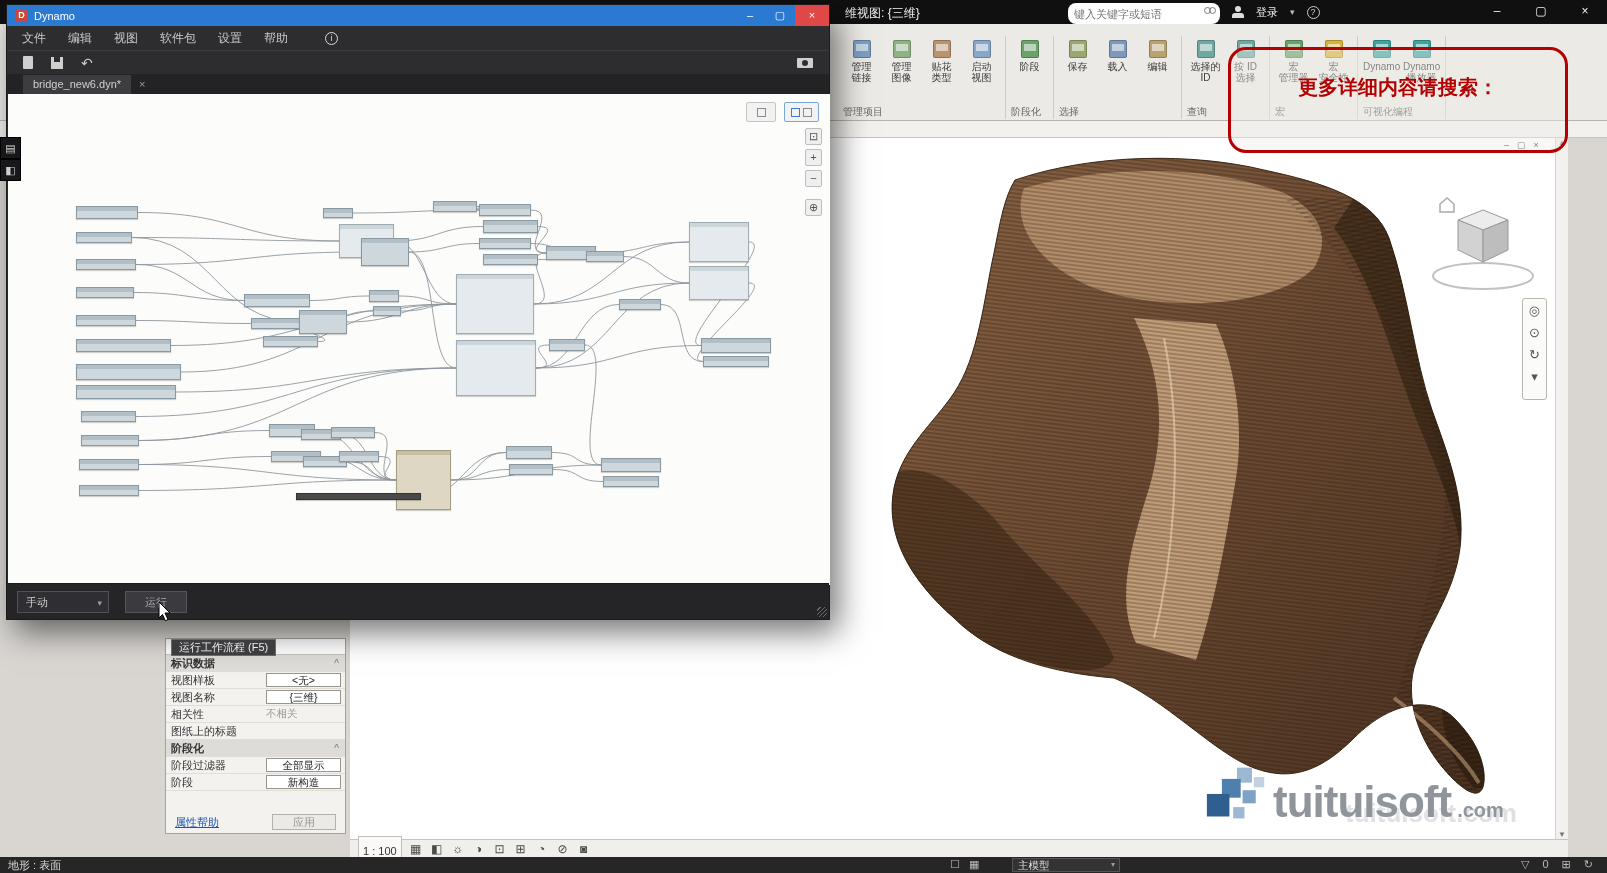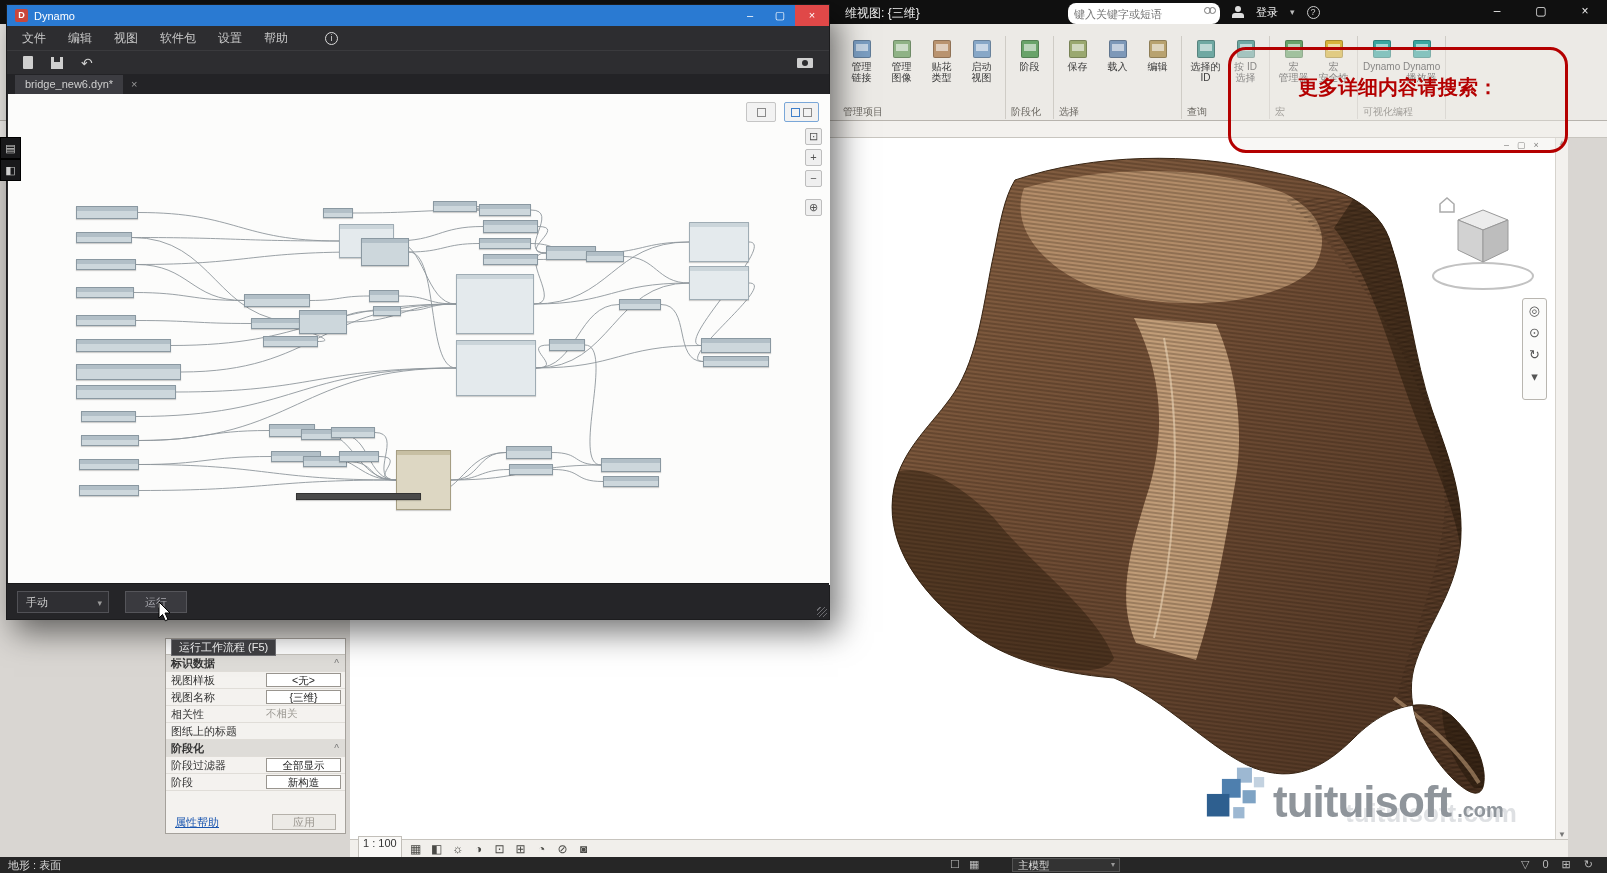--- a/index.html
+++ b/index.html
@@ -42,21 +42,21 @@
 .callout .l1 { font-size:20px; font-weight:bold; color:#b40000; }
 .callout .l2 { font-size:23px; font-weight:bold; color:#a00000; margin-top:9px; }
 
 
 .viewport { position:absolute; left:350px; top:138px; width:1218px; height:719px; background:#fff; z-index:1; }
 .vp-controls { position:absolute; left:1154px; top:2px; display:flex; gap:8px; font-size:9px; color:#333; z-index:3; }
 .vp-scroll { position:absolute; left:1205px; top:0; width:13px; height:701px; background:#f3f1ee; border-left:1px solid #d6d3cd; z-index:2; }
 .vp-scroll .arr { font-size:8px; color:#777; text-align:center; }
 .vp-scroll .arr.dn { position:absolute; bottom:0; left:0; right:0; }
 .viewbar { position:absolute; left:0; bottom:0; width:1218px; height:18px; background:#f1efeb; border-top:1px solid #c7c4be; font-size:11px; color:#333; display:flex; align-items:center; padding-left:8px; gap:7px; z-index:3; }
-.vb-scale { border:1px solid #c2bfb9; background:#faf9f7; padding:0 4px; height:26px; line-height:13px; }
+.vb-scale { border:1px solid #c2bfb9; background:#faf9f7; padding:8px 4px; height:26px; line-height:13px; }
 .vb-icon { font-size:12px; color:#4a4a46; width:14px; text-align:center; }
 .terrain-svg { position:absolute; left:484px; top:0; width:734px; height:700px; }
 .viewcube { position:absolute; left:1078px; top:52px; width:110px; height:118px; }
 .navbar { position:absolute; left:1172px; top:160px; width:25px; height:102px; background:#fbfbfa; border:1px solid #b9b6b0; border-radius:3px; display:flex; flex-direction:column; align-items:center; padding-top:4px; gap:7px; font-size:13px; color:#555; z-index:2; }
 
 
 .watermark { position:absolute; left:1205px; top:764px; z-index:15; display:flex; align-items:flex-end; gap:6px; }
 .wm-text { font-size:44px; font-weight:bold; color:#8f959b; letter-spacing:-1px; line-height:.9; text-shadow:0 1px 3px rgba(255,255,255,.85); }
 .wm-com { font-size:20px; font-weight:bold; color:#8f959b; }
 .wm-ghost { position:absolute; left:1345px; top:798px; font-size:26px; font-weight:bold; color:#c9cdd1; opacity:.6; z-index:14; }
@@ -93,21 +93,21 @@
 .dy-menubar { height:24px; background:#2d2d30; display:flex; align-items:center; padding-left:4px; }
 .menu-item { color:#c8c8c8; font-size:12px; padding:0 11px; }
 .info-icon { width:13px; height:13px; border:1px solid #ddd; border-radius:50%; color:#ddd; font-size:9px; line-height:11px; text-align:center; margin-left:26px; }
 .dy-toolbar { height:24px; background:#2d2d30; border-top:1px solid #3a3a3d; display:flex; align-items:center; gap:18px; padding-left:16px; position:relative; }
 .icon-page { width:10px; height:13px; background:#cfcfcf; border-radius:1px; }
 .icon-save { width:12px; height:12px; background:#cfcfcf; position:relative; }
 .icon-save:after { content:""; position:absolute; left:3px; top:0; width:6px; height:5px; background:#2d2d30; }
 .icon-undo { color:#cfcfcf; font-size:14px; line-height:1; }
 .icon-camera { position:absolute; right:16px; top:7px; width:16px; height:10px; background:#cfcfcf; border-radius:1px; }
 .icon-camera:after { content:""; position:absolute; left:5px; top:2px; width:6px; height:6px; border-radius:50%; background:#2d2d30; }
-.dy-tabstrip { height:20px; background:#232326; display:flex; align-items:flex-end; }
+.dy-tabstrip { height:20px; background:#232326; display:flex; align-items:flex-end;padding-left:8px; }
 .dy-tab { height:19px; background:#3c3c41; color:#cfcfcf; font-size:11px; line-height:19px; padding:0 10px; margin-left:8px; }
 .tab-close { color:#9a9a9a; font-size:11px; line-height:19px; margin-left:8px; }
 .dy-canvas { position:absolute; left:1px; top:89px; width:822px; height:491px; background:#fcfcfb; overflow:hidden; }
 .canvas-export { position:absolute; top:8px; right:11px; display:flex; gap:8px; }
 .exp-btn { height:20px; border:1px solid #c5c5c5; background:#f2f2f2; border-radius:2px; display:flex; align-items:center; justify-content:center; gap:3px; }
 .exp-btn.e1 { width:30px; }
 .exp-btn.e2 { width:35px; border-color:#7aa7d8; }
 .mini-sq { width:9px; height:9px; border:1.5px solid #8a8a8a; }
 .mini-sq.blue { border-color:#3f7fca; }
 .zoom-col { position:absolute; right:8px; top:34px; display:flex; flex-direction:column; gap:4px; align-items:center; }

